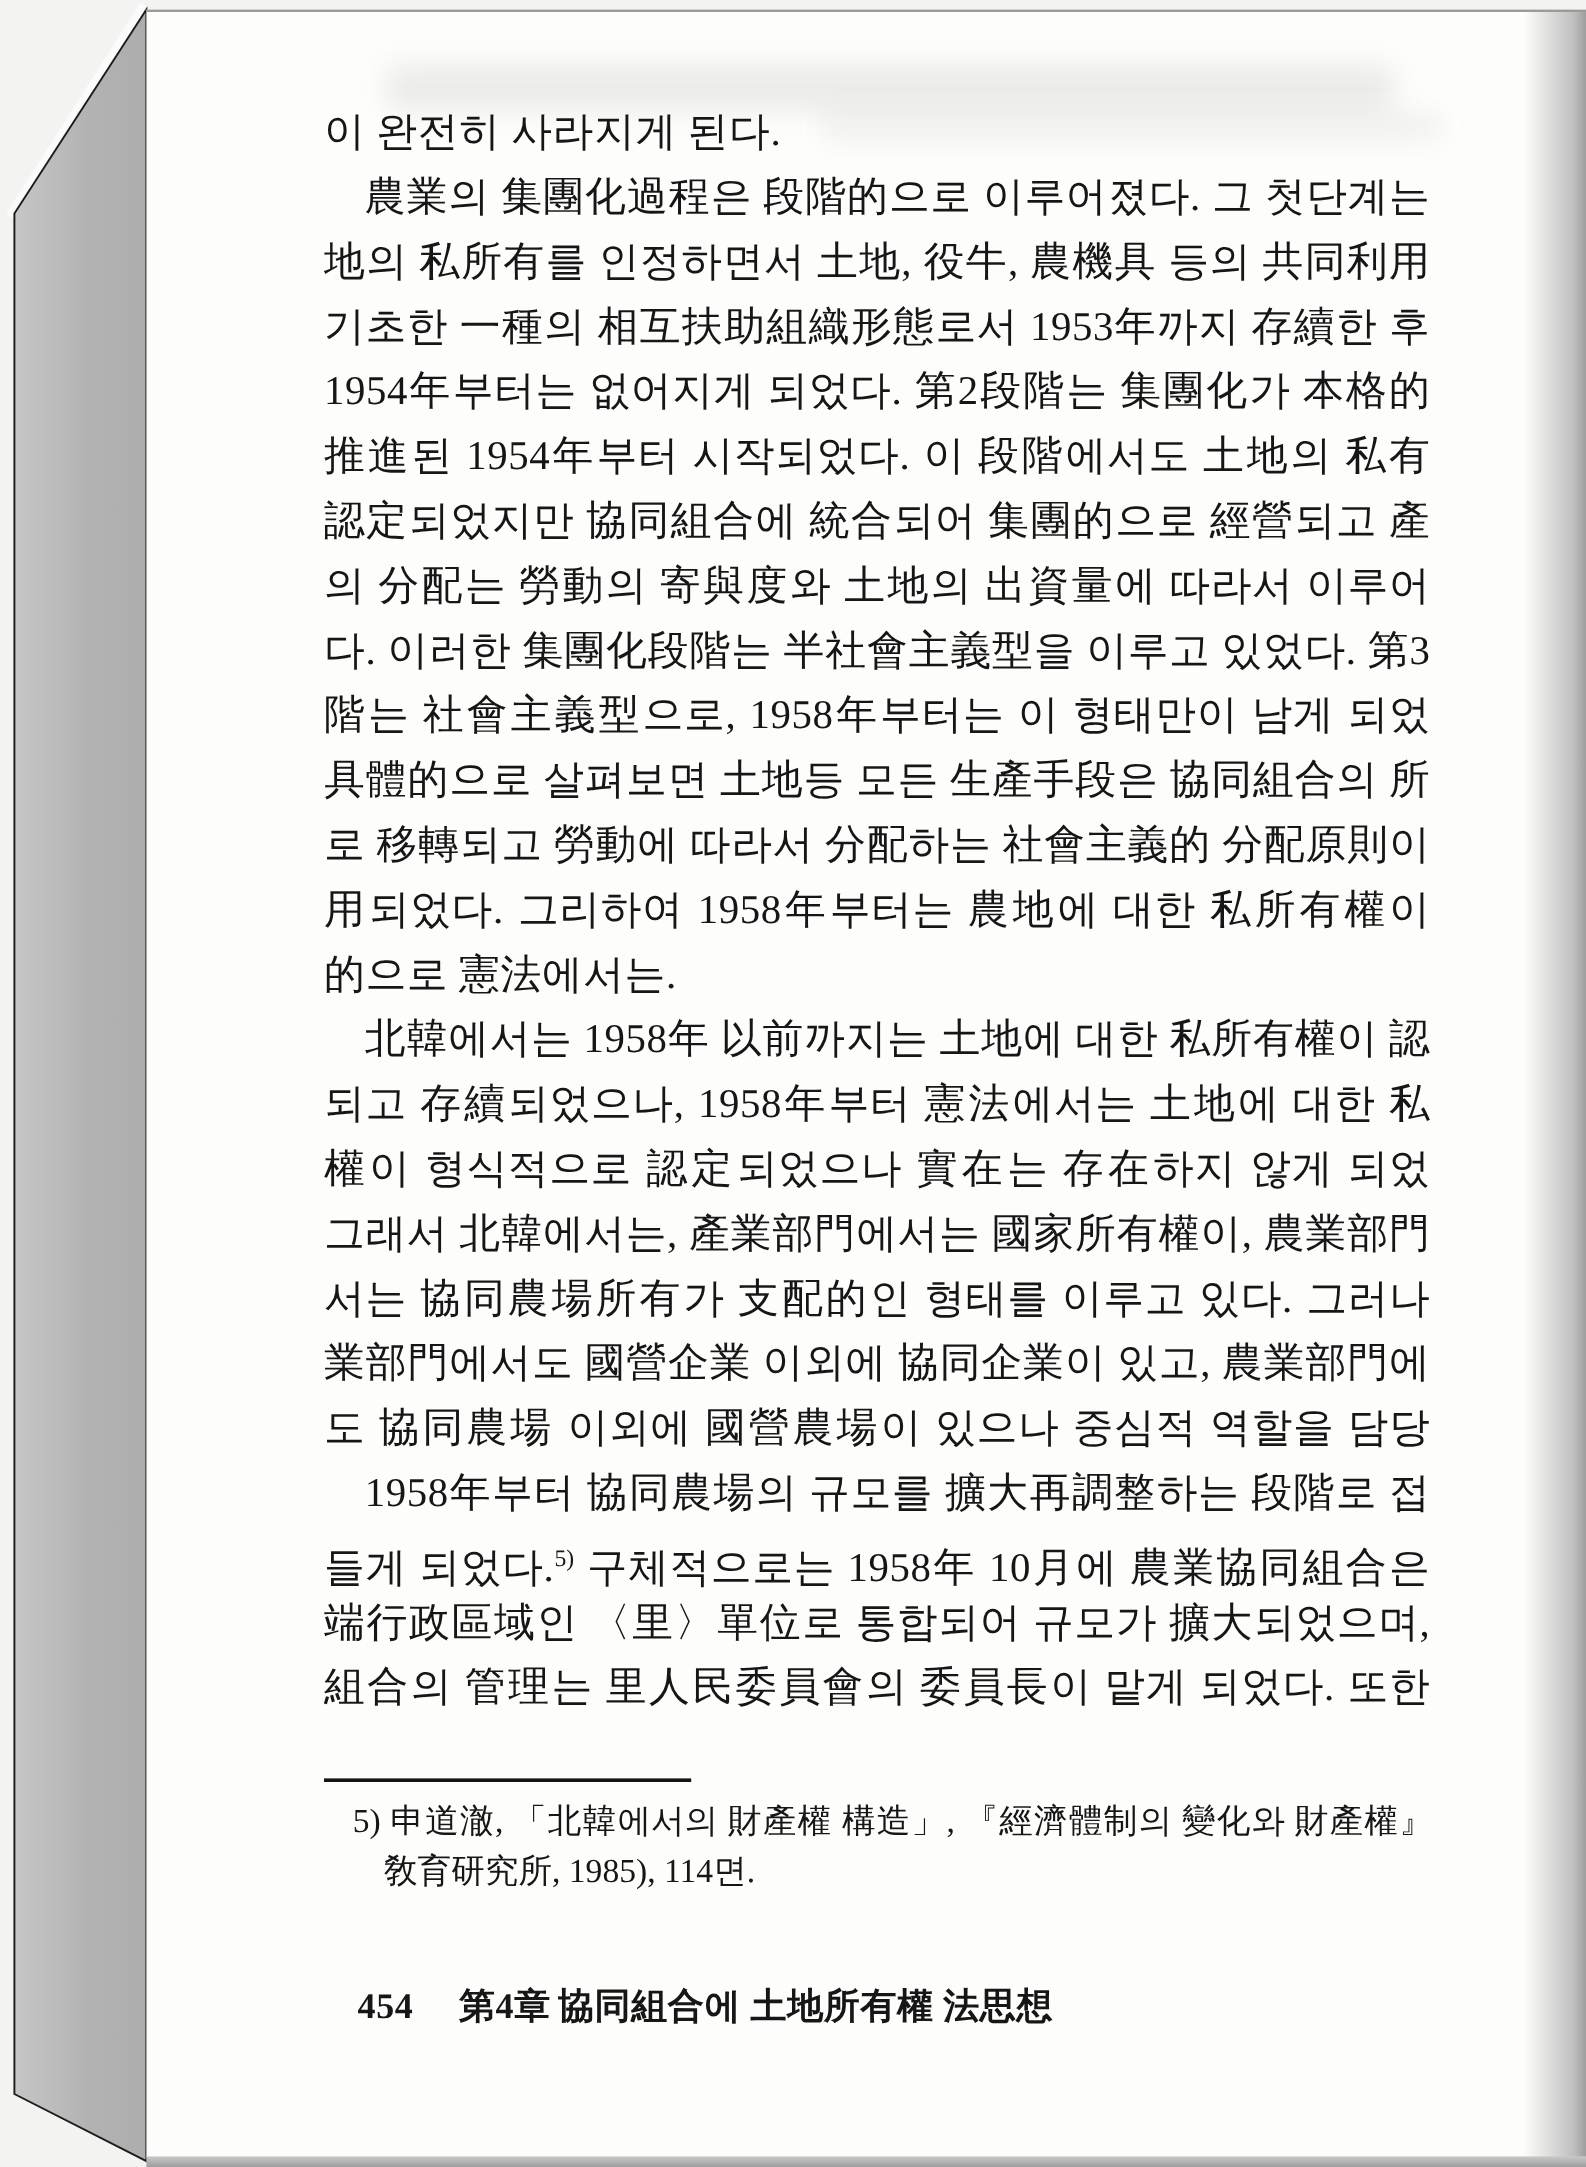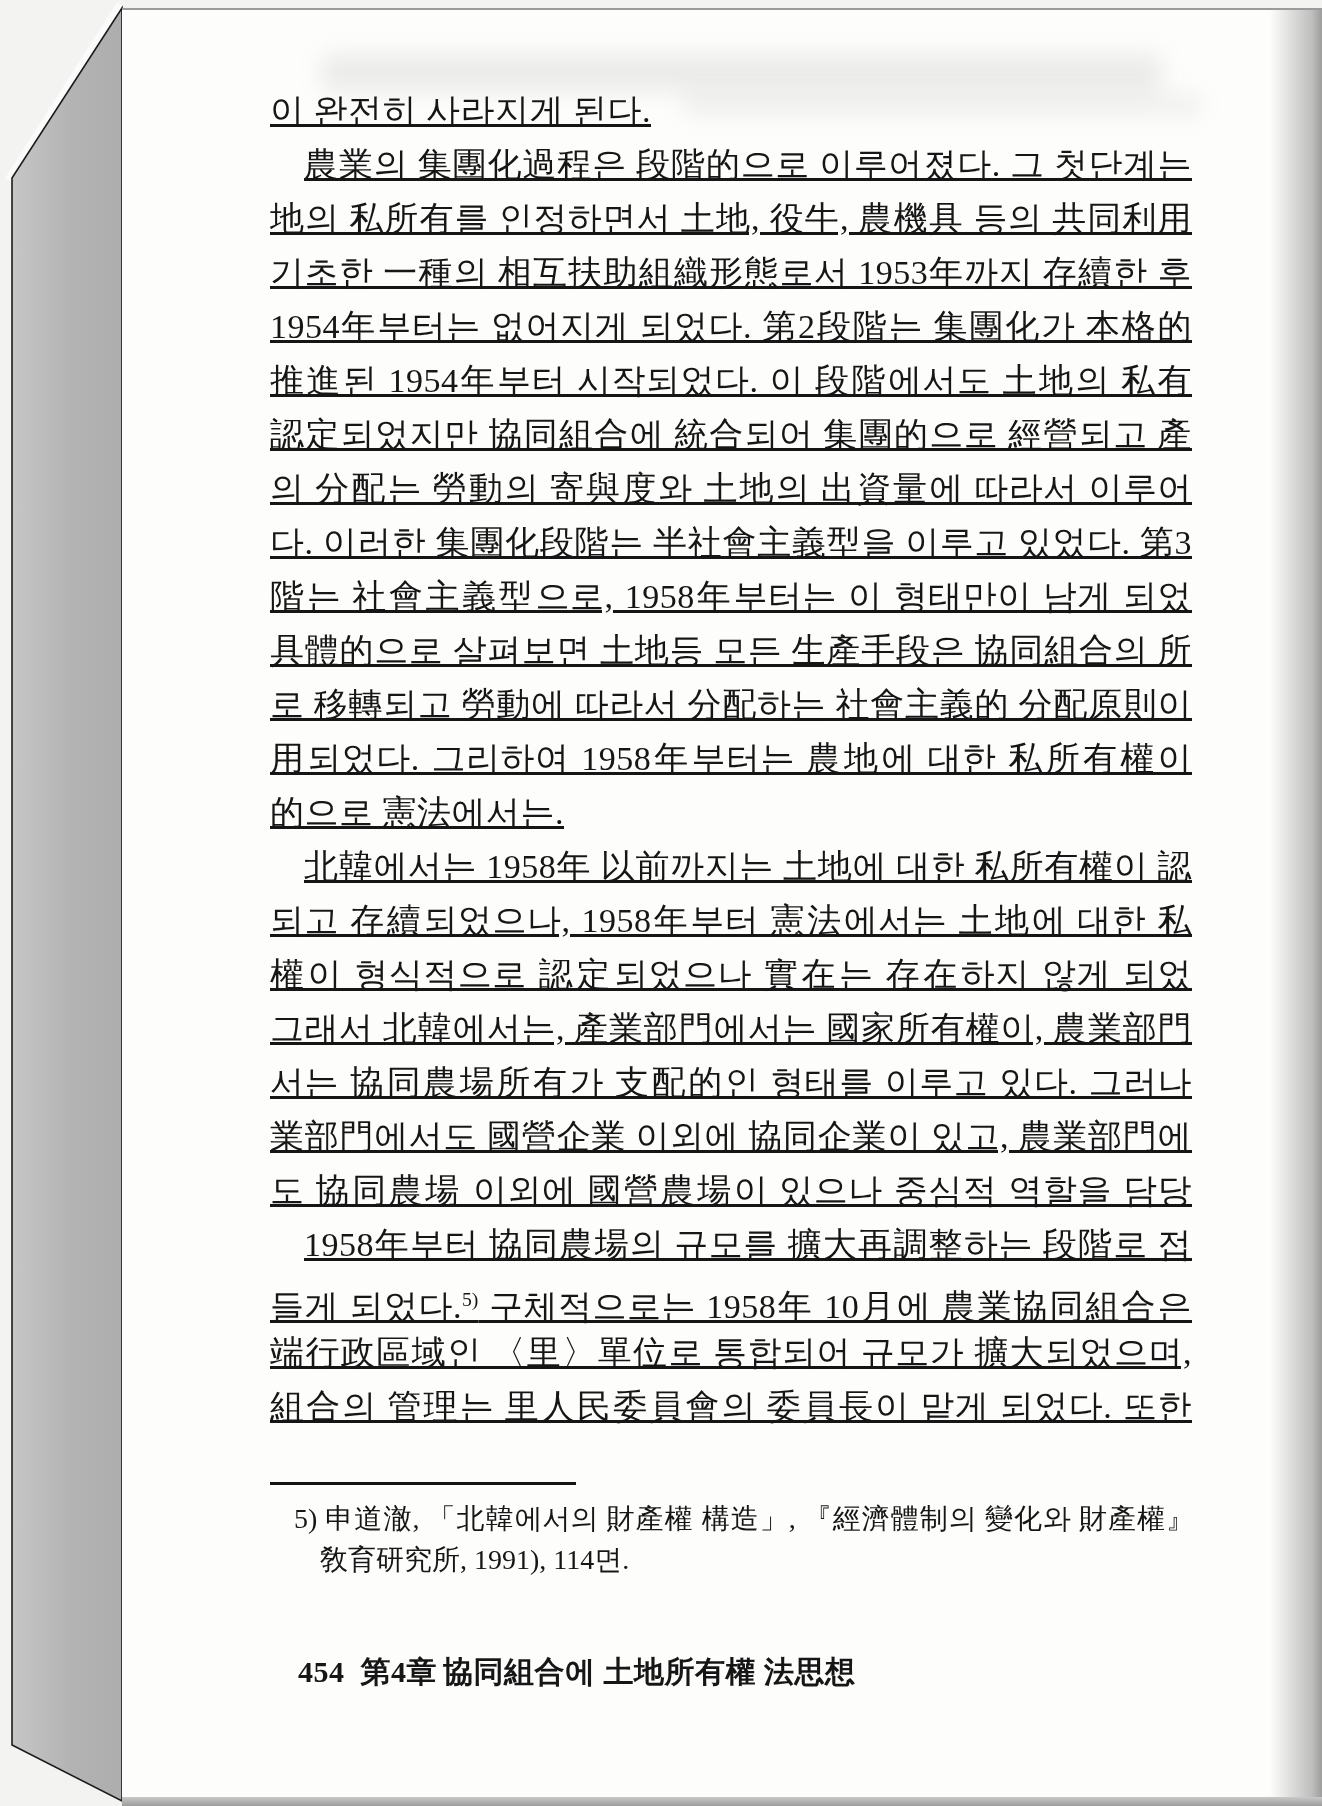--- a/index.html
+++ b/index.html
@@ -36,40 +36,40 @@
   .bleed2{
     position:absolute;left:560px;top:82px;width:520px;height:26px;
     background:rgba(110,110,110,0.08);
     filter:blur(10px);border-radius:10px;
   }
   .text-block{
     position:absolute;left:148px;top:74px;width:922px;
     font-size:34px;line-height:54px;
     letter-spacing:0.5px;
   }
-  .line{height:54px;overflow:hidden;text-align:left;text-decoration:underline;}
+  .line{height:54px;overflow:hidden;text-align:left;}
   .line.just{text-align:justify;text-align-last:justify;}
   .line.indent{padding-left:34px;box-sizing:border-box;}
   .fn-sup{font-size:0.58em;vertical-align:super;letter-spacing:0;}
   .footnote-rule{
     position:absolute;left:148px;top:1472px;width:306px;height:3px;background:#141414;
   }
   .footnote{
     position:absolute;left:172px;top:1488px;width:900px;
     font-size:28px;line-height:41px;
   }
   .footnote .fn-line1{text-align:justify;text-align-last:justify;height:41px;overflow:hidden;}
   .footnote .fn-line2{padding-left:26px;height:41px;overflow:hidden;}
   .page-footer{
     position:absolute;left:176px;top:1642px;
     font-size:30px;font-weight:bold;letter-spacing:0.5px;
     white-space:nowrap;
   }
   .page-footer span{display:inline-block;}
-  .page-footer .pgnum{margin-right:16px;}
+  .page-footer .pgnum{margin-right:38px;}
   .page-footer .chap{margin-right:6px;}
 </style>
 </head>
 <body>
 
 <div class="canvas">
 
   <svg class="book-frame" width="1322" height="1806">
     <defs>
       <linearGradient id="spineGrad" x1="0" y1="0" x2="1" y2="0">
@@ -111,21 +111,21 @@
       <div class="line just indent">1958年부터 協同農場의 규모를 擴大再調整하는 段階로 접어</div>
       <div class="line just"><span>들게 되었다.</span><span class="fn-sup">5)</span><span> 구체적으로는 1958年 10月에 農業協同組合은 末</span></div>
       <div class="line just">端行政區域인 〈里〉單位로 통합되어 규모가 擴大되었으며, 協同</div>
       <div class="line just">組合의 管理는 里人民委員會의 委員長이 맡게 되었다. 또한 農</div>
     </div>
 
     <div class="footnote-rule"></div>
 
     <div class="footnote">
       <div class="fn-line1">5) 申道澈, 「北韓에서의 財產權 構造」, 『經濟體制의 變化와 財產權』(國民經濟</div>
-      <div class="fn-line2">敎育研究所, 1991), 114면.</div>
+      <div class="fn-line2">敎育研究所, 1985), 114면.</div>
     </div>
 
     <div class="page-footer">
       <span class="pgnum">454</span><span class="chap">第4章</span><span class="ftitle">協同組合에 土地所有權 法思想</span>
     </div>
 
     <div class="right-shade"></div>
   </div>
 
   <div class="bottom-strip"></div>

